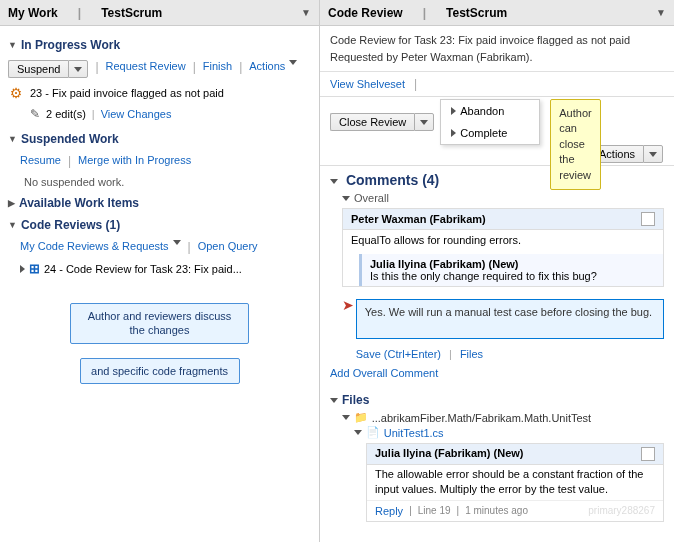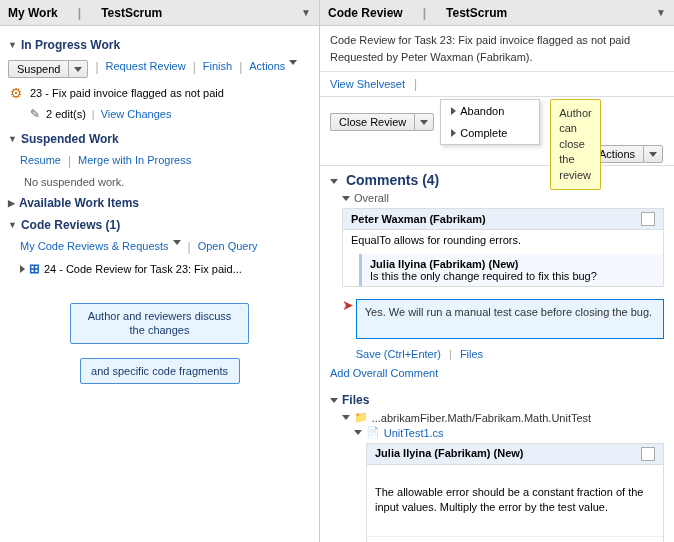--- a/index.html
+++ b/index.html
@@ -62,21 +62,21 @@
 
     .add-comment-link { color: #1565c0; cursor: pointer; font-size: 11px; margin: 4px 0; }
 
     .files-section { padding: 4px 10px; }
     .files-header { font-weight: bold; font-size: 12px; color: #1f3a6e; margin-bottom: 4px; display: flex; align-items: center; gap: 4px; }
     .file-item { font-size: 11px; color: #333; margin-left: 12px; margin-bottom: 2px; display: flex; align-items: center; gap: 4px; }
     .file-link { color: #1565c0; cursor: pointer; }
 
     .unit-test-comment { margin-left: 24px; border: 1px solid #ddd; }
     .unit-test-header { background: #e8f0fa; padding: 3px 8px; font-size: 11px; font-weight: bold; border-bottom: 1px solid #ddd; display: flex; justify-content: space-between; }
-    .unit-test-body { padding: 20px 8px; font-size: 11px; line-height: 1.4; }
+    .unit-test-body { padding: 2px 8px; font-size: 11px; line-height: 1.4; }
 
     .footer-bar { padding: 4px 8px; font-size: 10px; color: #888; display: flex; gap: 6px; align-items: center; border-top: 1px solid #eee; }
 
     .checkbox-icon { width: 14px; height: 14px; border: 1px solid #aaa; background: #fff; display: inline-block; }
 
     .arrow-indicator { color: #c0392b; font-size: 14px; margin-right: 2px; }
 
     .left-panel-body { display: flex; flex-direction: column; height: calc(100% - 26px); overflow-y: auto; padding: 6px 8px; }
 
     .icon-task { color: #d4700a; }

